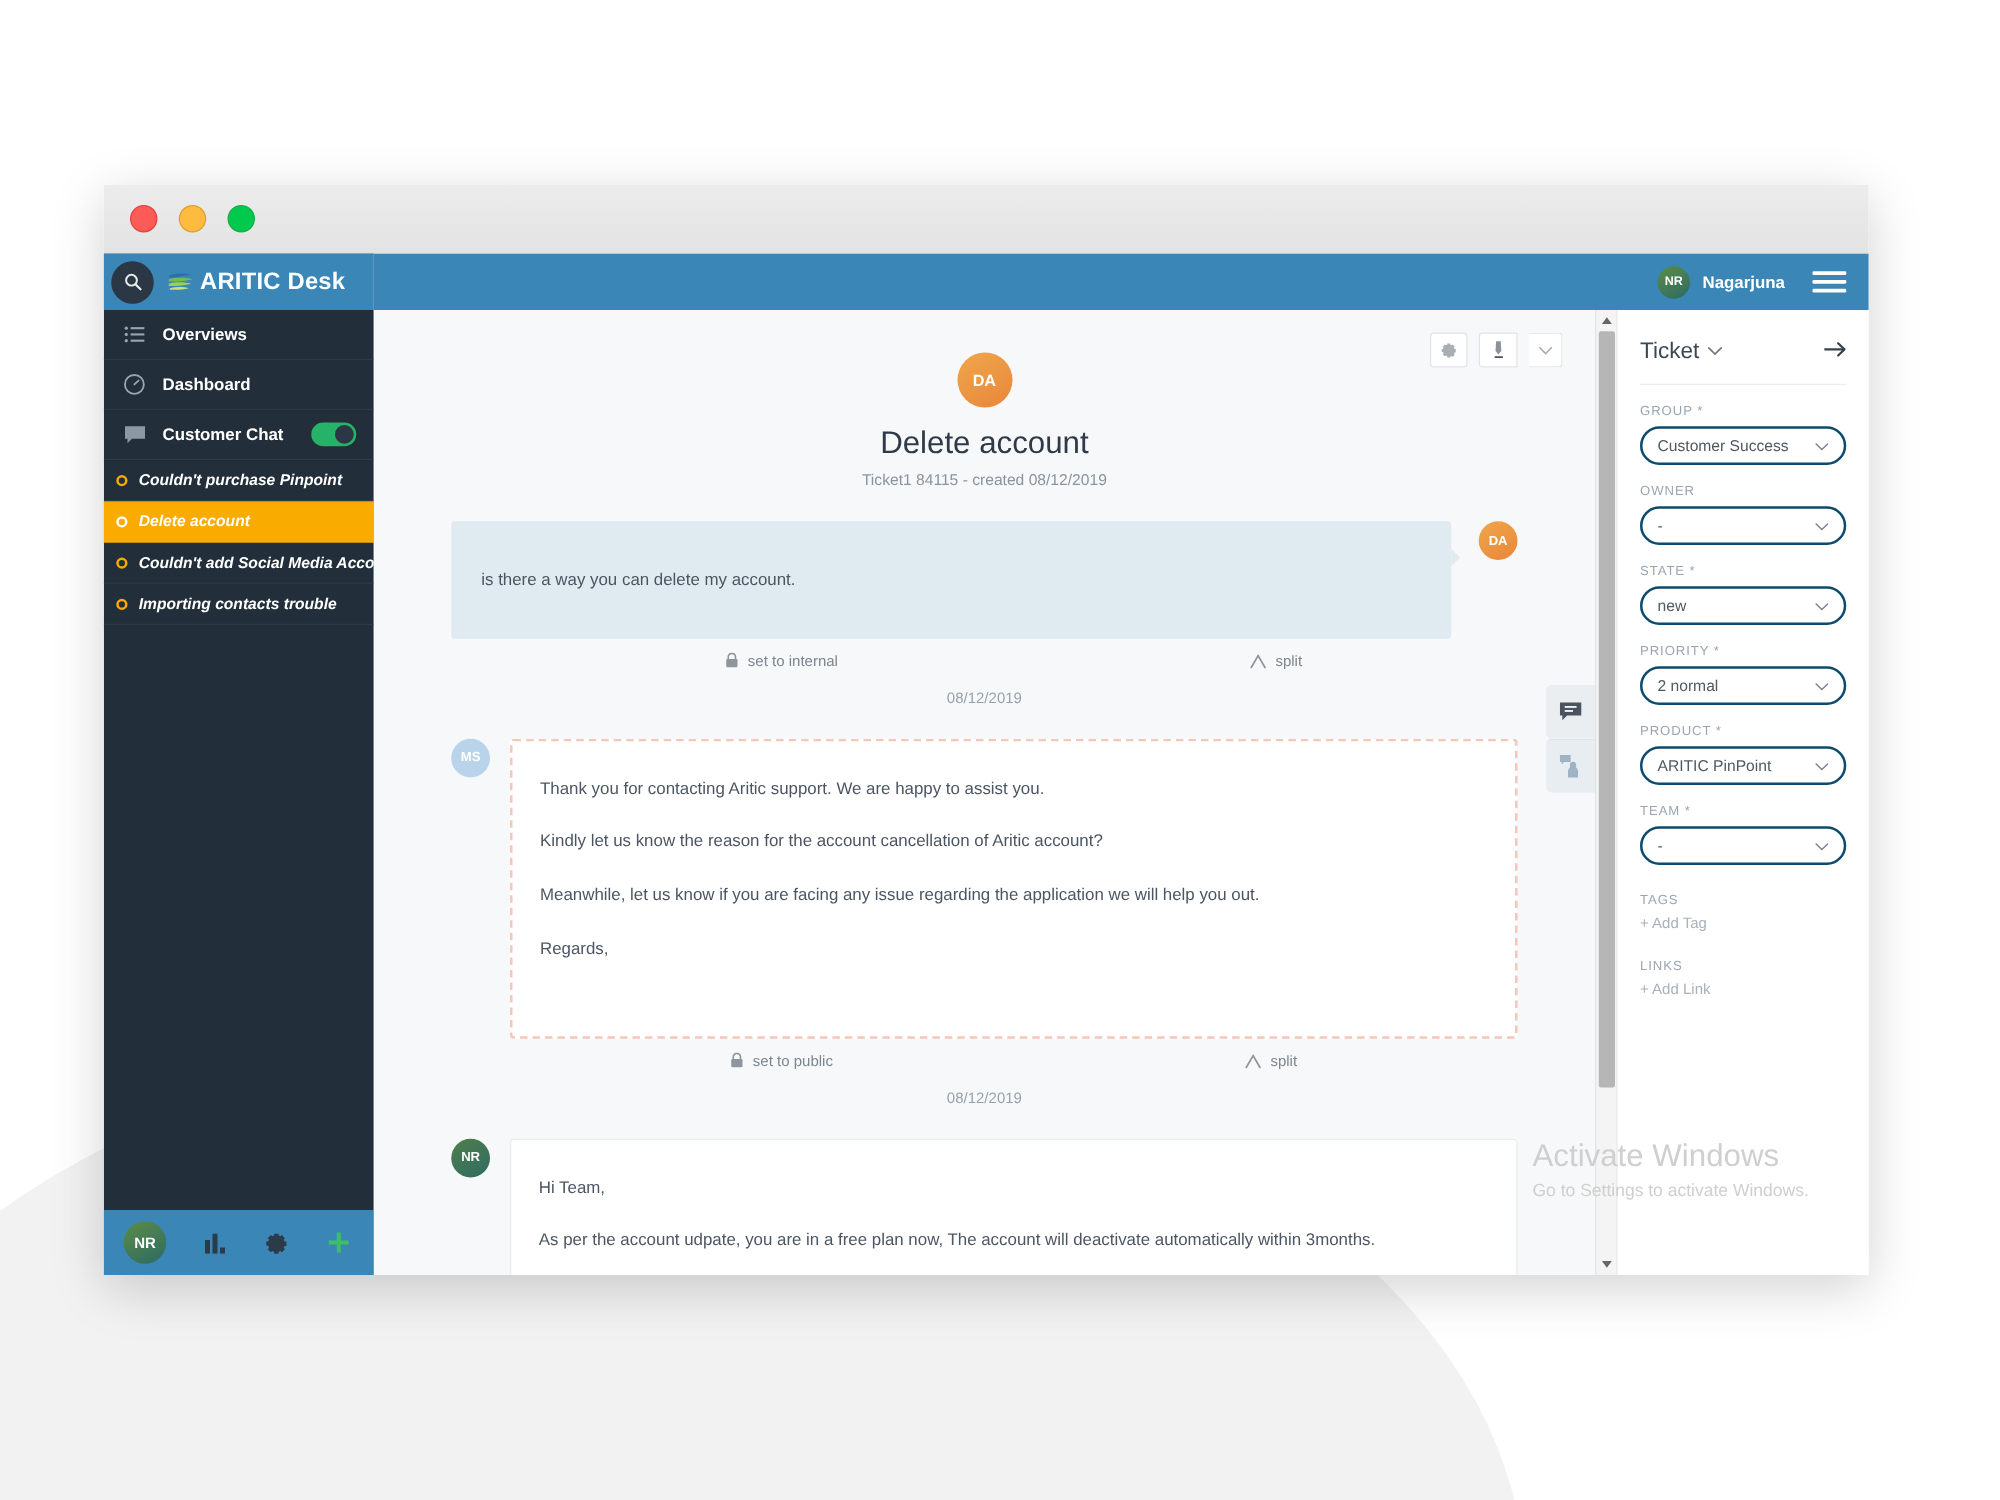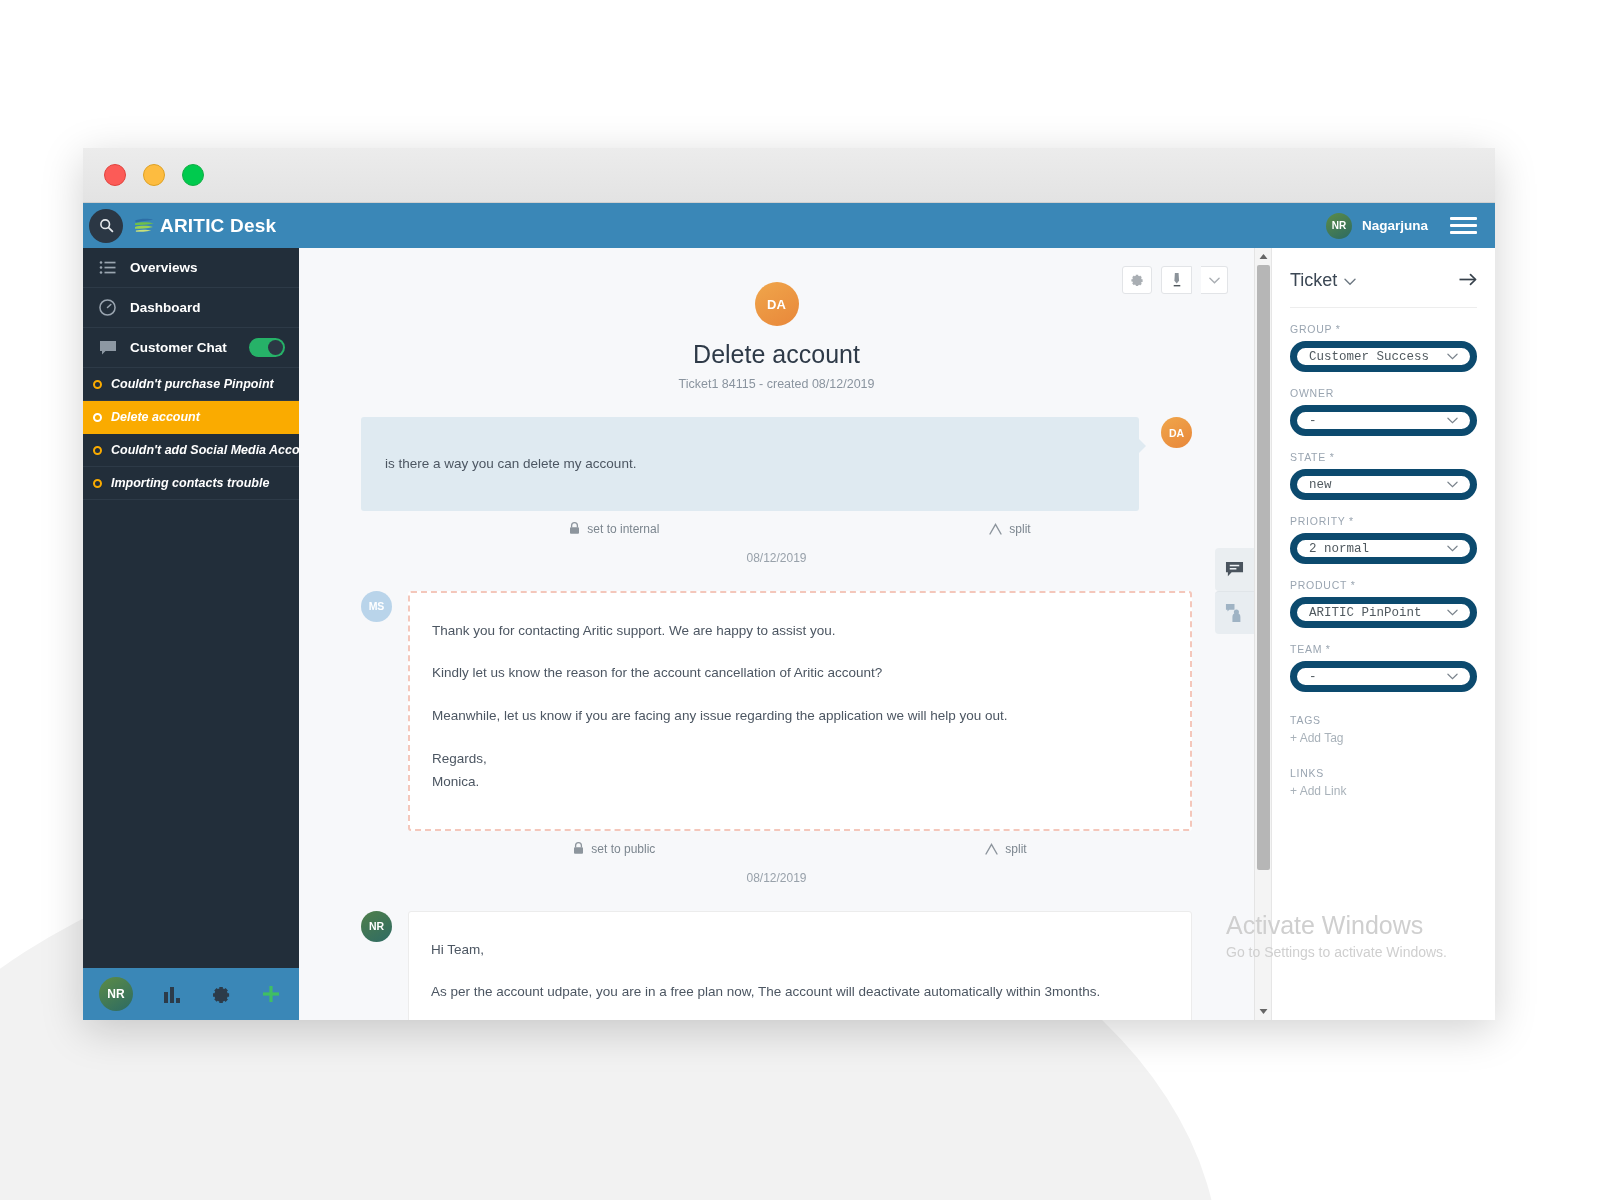--- a/index.html
+++ b/index.html
@@ -323,21 +323,21 @@
   .vs-track { flex: 1; width: 100%; position: relative; }
   .vs-thumb {
     position: absolute; left: 2px; top: 0;
     width: 13px; height: 605px;
     background: #b6b6b6; border-radius: 2px;
     cursor: pointer;
   }
 
   
   .rpanel {
-    width: 224px;
+    width: 202px;
     background: #ffffff;
     border-left: 1px solid #e6e6e6;
     flex: none;
     padding: 22px 18px 0 18px;
     position: relative;
   }
   .rp-head {
     display: flex; align-items: center;
     padding-bottom: 16px;
     border-bottom: 1px solid #ededed;
@@ -345,29 +345,28 @@
   .rp-title { font-size: 18px; color: #3b4754; }
   .rp-chev { margin-left: 7px; cursor: pointer; }
   .rp-arrow { margin-left: auto; cursor: pointer; font-size: 17px; color: #3b4754; }
   .field { margin-top: 15px; }
   .flabel {
     font-size: 10.5px; letter-spacing: .75px;
     color: #9aa5b1; margin-bottom: 6px;
   }
   .fselect {
     height: 31px;
-    border: 7px solid #0c4a6e;
+    border: 2px solid #0c4a6e;
     border-radius: 16px;
     display: flex; align-items: center;
     padding: 0 12px;
     font-size: 12.5px;
     color: #50595f;
     cursor: pointer;
     background: #ffffff;
-    font-family: Liberation Mono, monospace;
   }
   .fselect .chev { margin-left: auto; color: #7a838c; }
   .link-row { font-size: 12px; color: #a9b2ba; margin-top: 5px; cursor: pointer; }
   .sec-label { font-size: 10.5px; letter-spacing: .75px; color: #9aa5b1; margin-top: 22px; }
 
   
   .watermark {
     position: absolute;
     right: 48px; bottom: 60px;
     text-align: left;
@@ -563,21 +562,20 @@
               </div>
               <div class="day-sep">08/12/2019</div>
 
               <div class="msg-row">
                 <span class="avatar av-sm av-ms">MS</span>
                 <div class="bubble draft">
                   <p>Thank you for contacting Aritic support. We are happy to assist you.</p>
                   <p>Kindly let us know the reason for the account cancellation of Aritic account?</p>
                   <p>Meanwhile, let us know if you are facing any issue regarding the application we will help you out.</p>
                   <p class="tight">Regards,</p>
-                  <p class="tight">Monica.</p>
                 </div>
               </div>
               <div class="msg-meta">
                 <span class="meta-item">
                   <svg width="11" height="13" viewBox="0 0 11 13">
                       <path d="M2.6 5.4V3.6a2.9 2.9 0 015.8 0v1.8" fill="none" stroke="#8d959d" stroke-width="1.3"></path>
                       <rect x="1" y="5.2" width="9" height="6.6" rx="1" fill="#8d959d"></rect>
                     </svg>
                   <span>set to public</span>
                 </span>

